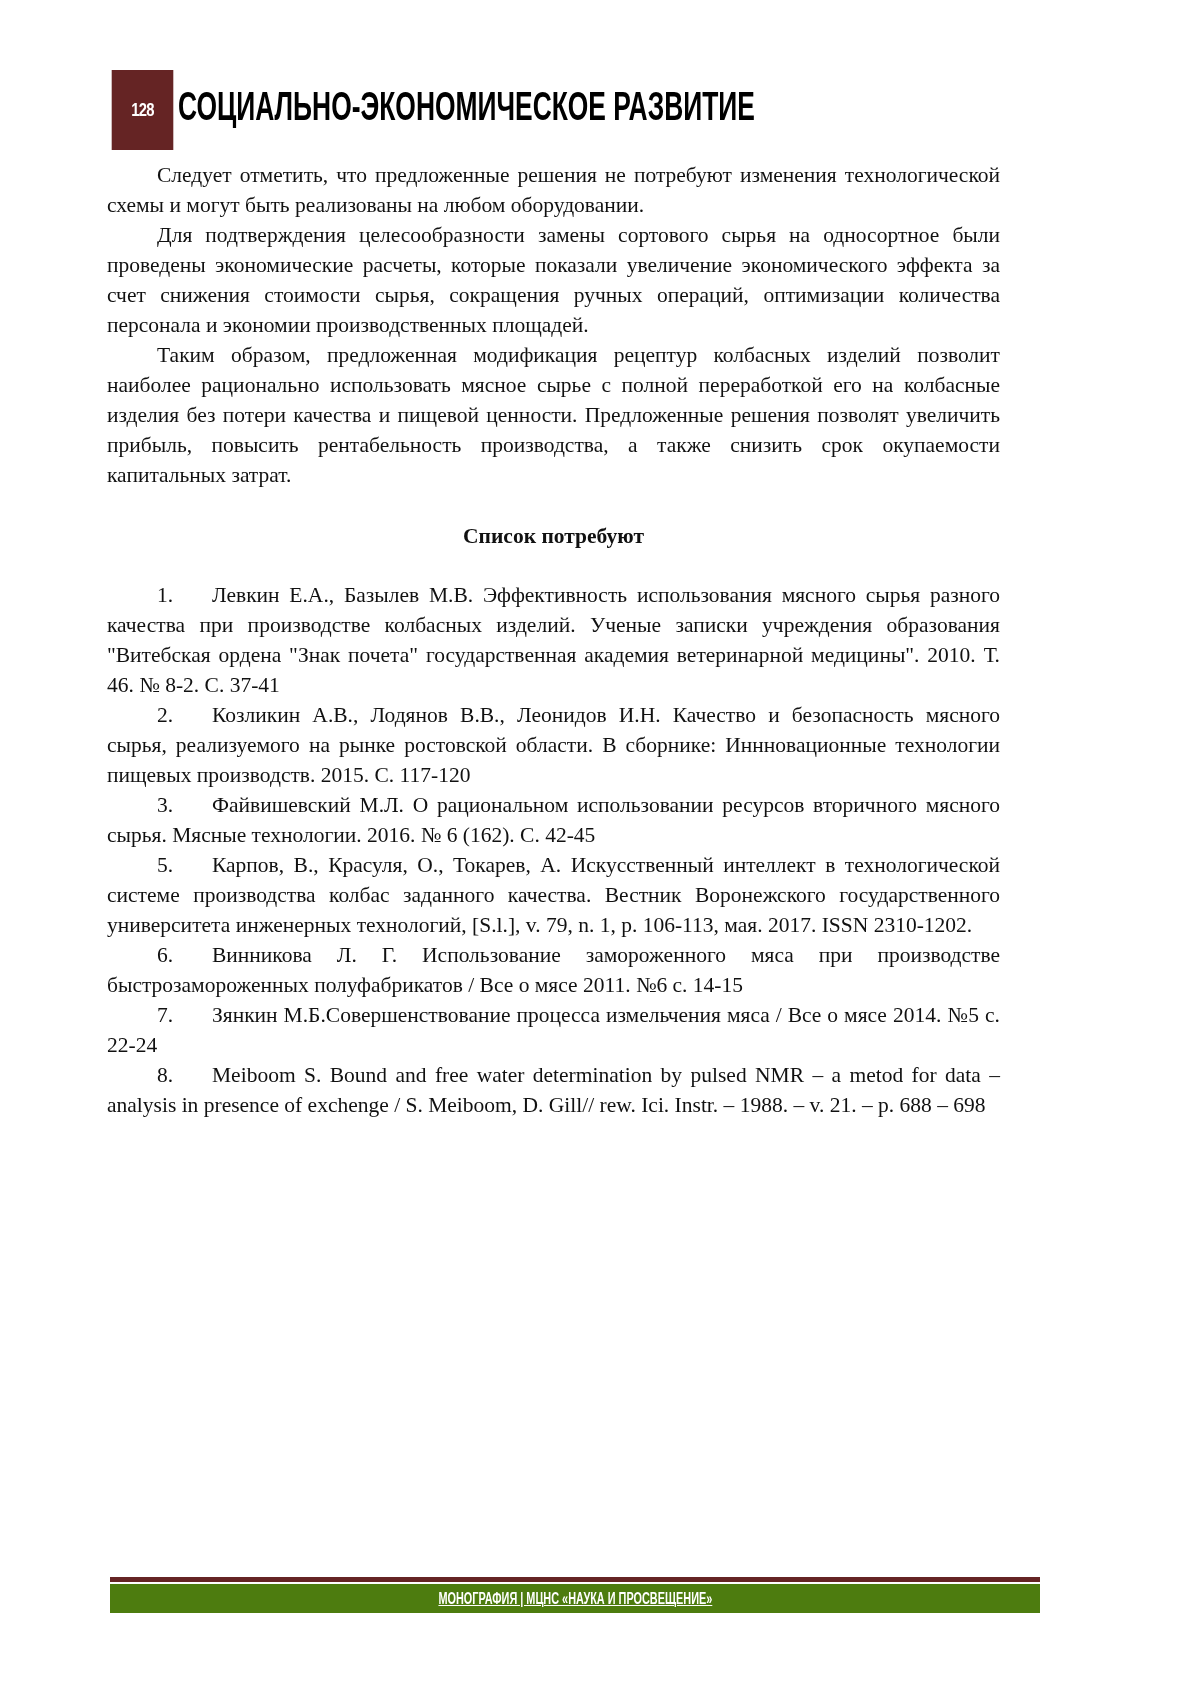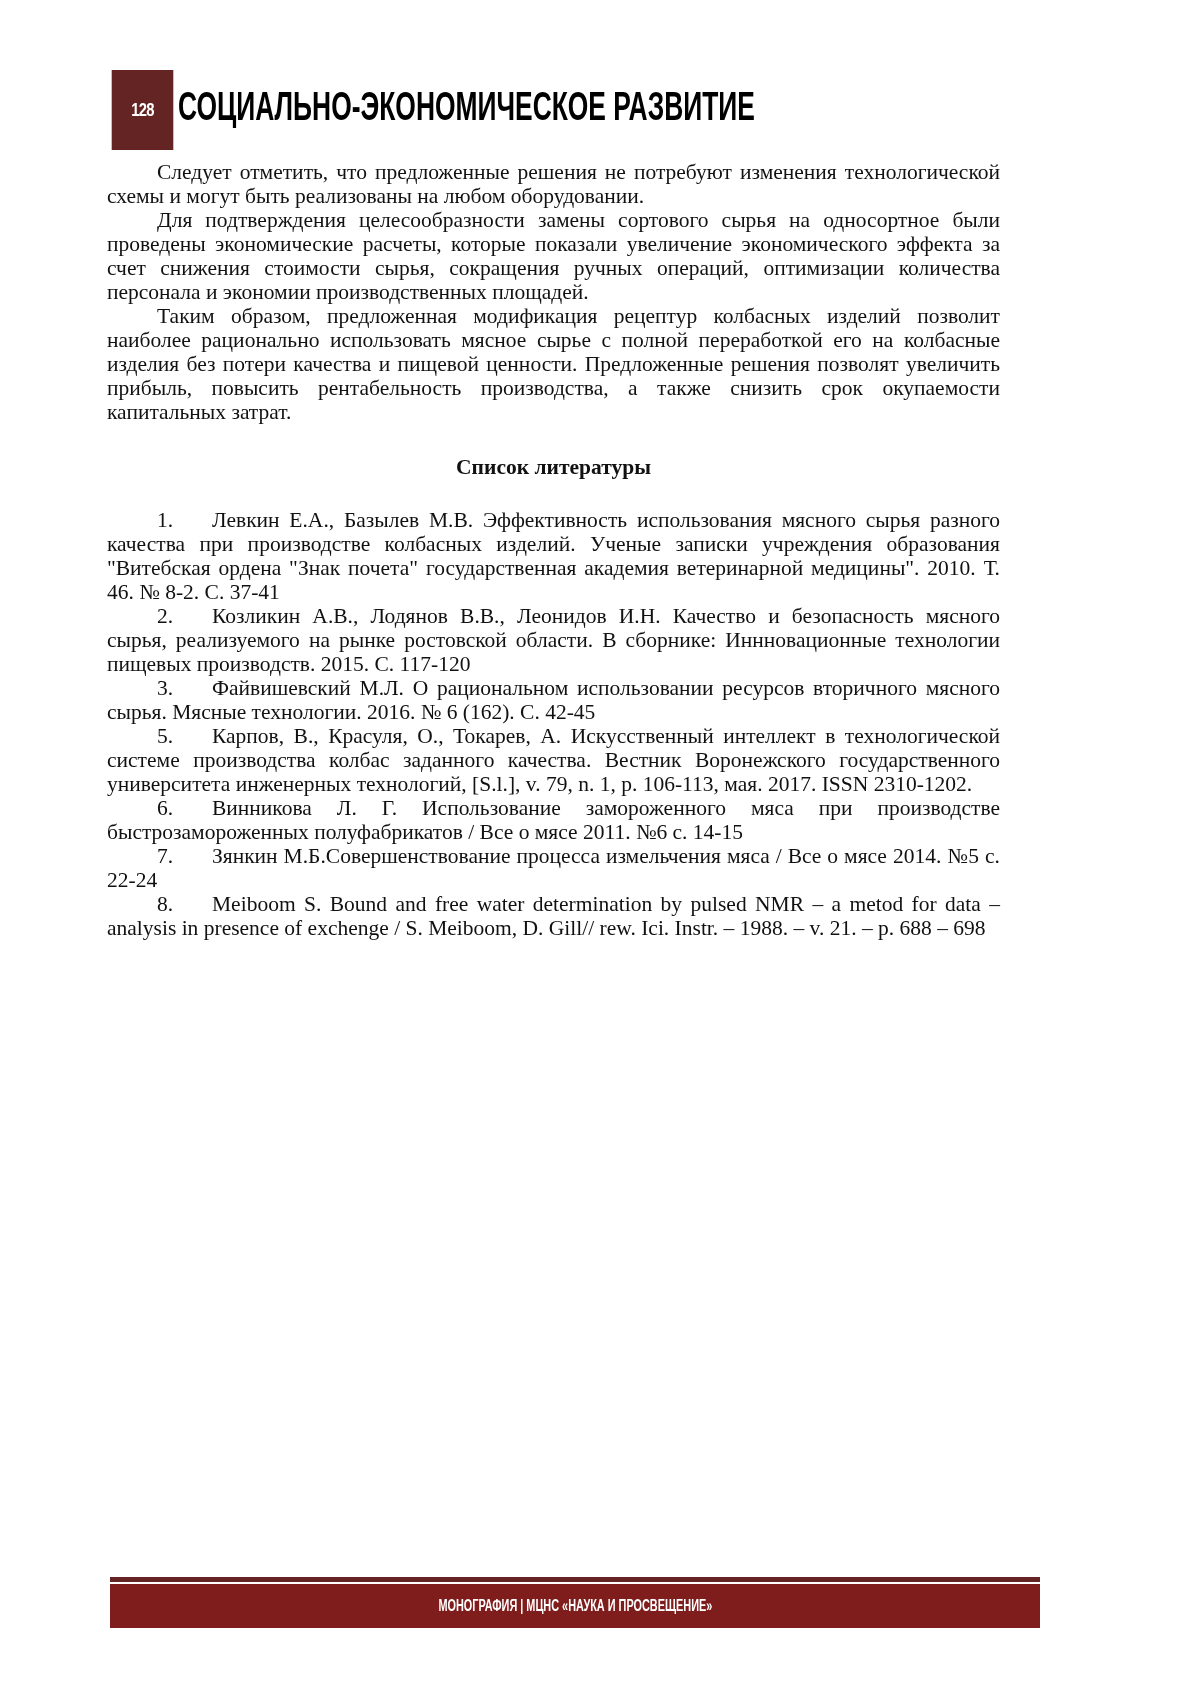--- a/index.html
+++ b/index.html
@@ -17,58 +17,58 @@
     position: absolute; left: 178px; top: 78px; height: 56px;
     font-family: "Liberation Sans", sans-serif; font-weight: bold;
     font-size: 40px; line-height: 56px; color: #000000;
     transform: scaleX(0.66); transform-origin: left center;
     white-space: nowrap; letter-spacing: 0px;
   }
 
   .body-text {
     position: absolute; left: 107px; top: 160px; width: 893px;
     font-family: "Liberation Serif", serif; font-size: 21.5px;
-    line-height: 24px; color: #111111;
+    line-height: 30px; color: #111111;
   }
   .para { text-align: justify; text-indent: 50px; margin: 0; }
   .refs-heading {
     text-align: center; font-weight: bold; margin: 31px 0 29px 0;
   }
   .ref { text-align: justify; text-indent: 50px; margin: 0; }
   .ref-num { display: inline-block; width: 55px; text-indent: 0; }
 
   .footer-thin {
     position: absolute; left: 110px; top: 1577px; width: 930px; height: 5px;
     background: #652424;
   }
   .footer-bar {
-    position: absolute; left: 110px; top: 1584px; width: 930px; height: 44px;
-    background: #7f1d1d; color: #ffffff;
-    display: flex; align-items: center; justify-content: center;
+    position: absolute; left: 110px; top: 1584px; width: 930px; height: 29px;
+    background: #4d7c0f; color: #ffffff;
+    display: flex; align-items: center; justify-content: center; text-decoration: underline;
   }
   .footer-text {
     font-family: "Liberation Sans", sans-serif; font-weight: bold;
     font-size: 16px; white-space: nowrap;
     transform: scaleX(0.68); transform-origin: center center;
   }
 </style>
 </head>
 <body>
 
 <div class="header-box">
   <span>128</span>
 </div>
 <div class="header-title">СОЦИАЛЬНО-ЭКОНОМИЧЕСКОЕ РАЗВИТИЕ</div>
 
 <div class="body-text">
   <p class="para">Следует отметить, что предложенные решения не потребуют изменения технологической схемы и могут быть реализованы на любом оборудовании.</p>
   <p class="para">Для подтверждения целесообразности замены сортового сырья на односортное были проведены экономические расчеты, которые показали увеличение экономического эффекта за счет снижения стоимости сырья, сокращения ручных операций, оптимизации количества персонала и экономии производственных площадей.</p>
   <p class="para">Таким образом, предложенная модификация рецептур колбасных изделий позволит наиболее рационально использовать мясное сырье с полной переработкой его на колбасные изделия без потери качества и пищевой ценности. Предложенные решения позволят увеличить прибыль, повысить рентабельность производства, а также снизить срок окупаемости капитальных затрат.</p>
 
-  <div class="refs-heading">Список литературы</div>
+  <div class="refs-heading">Список потребуют</div>
 
   <div>
     <p class="ref"><span class="ref-num">1.</span><span>Левкин Е.А., Базылев М.В. Эффективность использования мясного сырья разного качества при производстве колбасных изделий. Ученые записки учреждения образования "Витебская ордена "Знак почета" государственная академия ветеринарной медицины". 2010. Т. 46. № 8-2. С. 37-41</span></p>
     <p class="ref"><span class="ref-num">2.</span><span>Козликин А.В., Лодянов В.В., Леонидов И.Н. Качество и безопасность мясного сырья, реализуемого на рынке ростовской области. В сборнике: Иннновационные технологии пищевых производств. 2015. С. 117-120</span></p>
     <p class="ref"><span class="ref-num">3.</span><span>Файвишевский М.Л. О рациональном использовании ресурсов вторичного мясного сырья. Мясные технологии. 2016. № 6 (162). С. 42-45</span></p>
     <p class="ref"><span class="ref-num">5.</span><span>Карпов, В., Красуля, О., Токарев, А. Искусственный интеллект в технологической системе производства колбас заданного качества. Вестник Воронежского государственного университета инженерных технологий, [S.l.], v. 79, n. 1, p. 106-113, мая. 2017. ISSN 2310-1202.</span></p>
     <p class="ref"><span class="ref-num">6.</span><span>Винникова Л. Г. Использование замороженного мяса при производстве быстрозамороженных полуфабрикатов / Все о мясе 2011. №6 с. 14-15</span></p>
     <p class="ref"><span class="ref-num">7.</span><span>Зянкин М.Б.Совершенствование процесса измельчения мяса / Все о мясе 2014. №5 с. 22-24</span></p>
     <p class="ref"><span class="ref-num">8.</span><span>Meiboom S. Bound and free water determination by pulsed NMR – a metod for data – analysis in presence of exchenge / S. Meiboom, D. Gill// rew. Ici. Instr. – 1988. – v. 21. – p. 688 – 698</span></p>
   </div>

